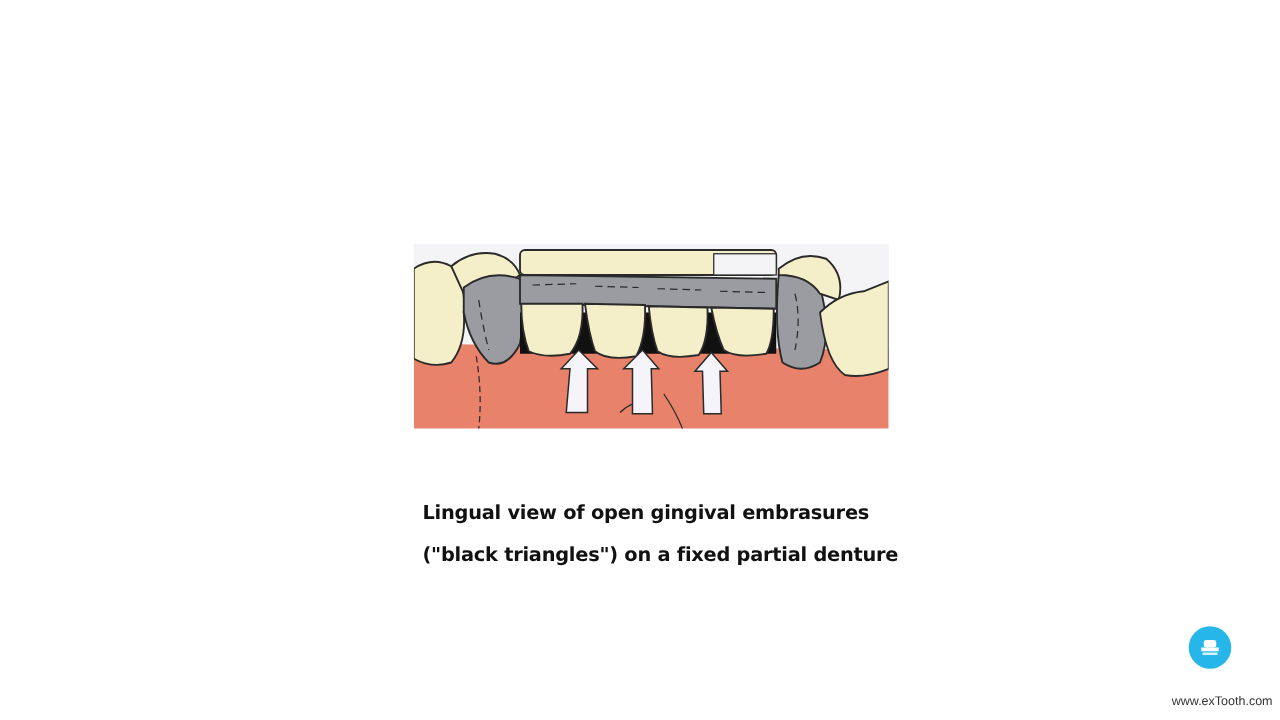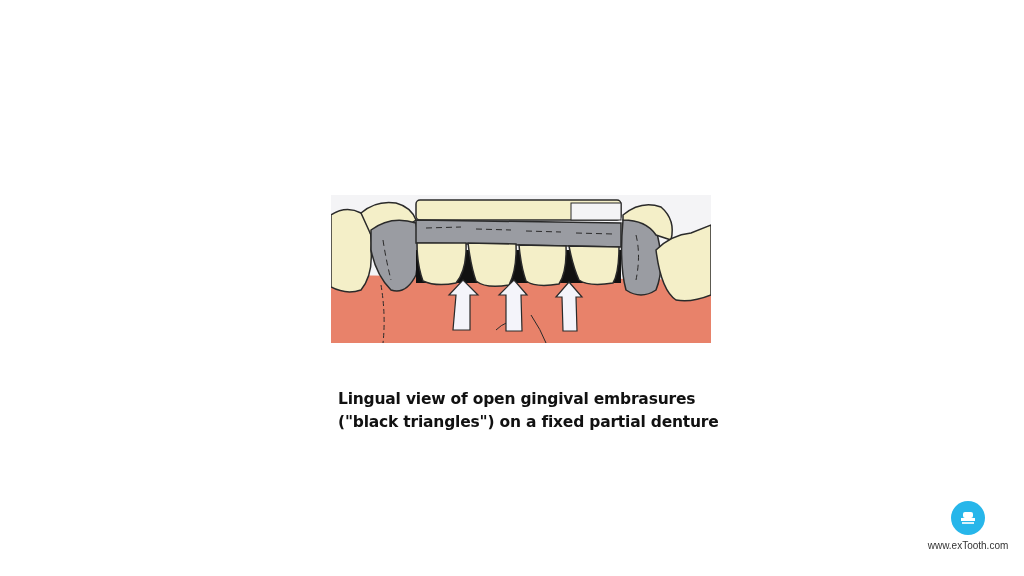--- a/index.html
+++ b/index.html
@@ -32,39 +32,39 @@
       left: 338px;
       top: 388px;
       width: 420px;
       font-family: "DejaVu Sans", sans-serif;
       font-weight: bold;
       font-size: 15.5px;
       line-height: 23px;
       color: #111111;
       letter-spacing: -0.2px;
     }
-    .caption div { white-space: nowrap; }
+    .caption div { white-space: nowrap; margin-top: 11px; }
     .logo {
       position: absolute;
       left: 951px;
       top: 501px;
       width: 34px;
       height: 34px;
       border-radius: 50%;
       background: #27b6ea;
       display: flex;
       align-items: center;
       justify-content: center;
     }
     .logo-url {
       position: absolute;
       left: 918px;
-      top: 540px;
+      top: 556px;
       width: 100px;
-      text-align: center;
+      text-align: right;
       font-size: 10px;
       color: #333333;
       font-family: "Liberation Sans", sans-serif;
     }
   </style>
 </head>
 <body>
 
 <div class="slide">
 

